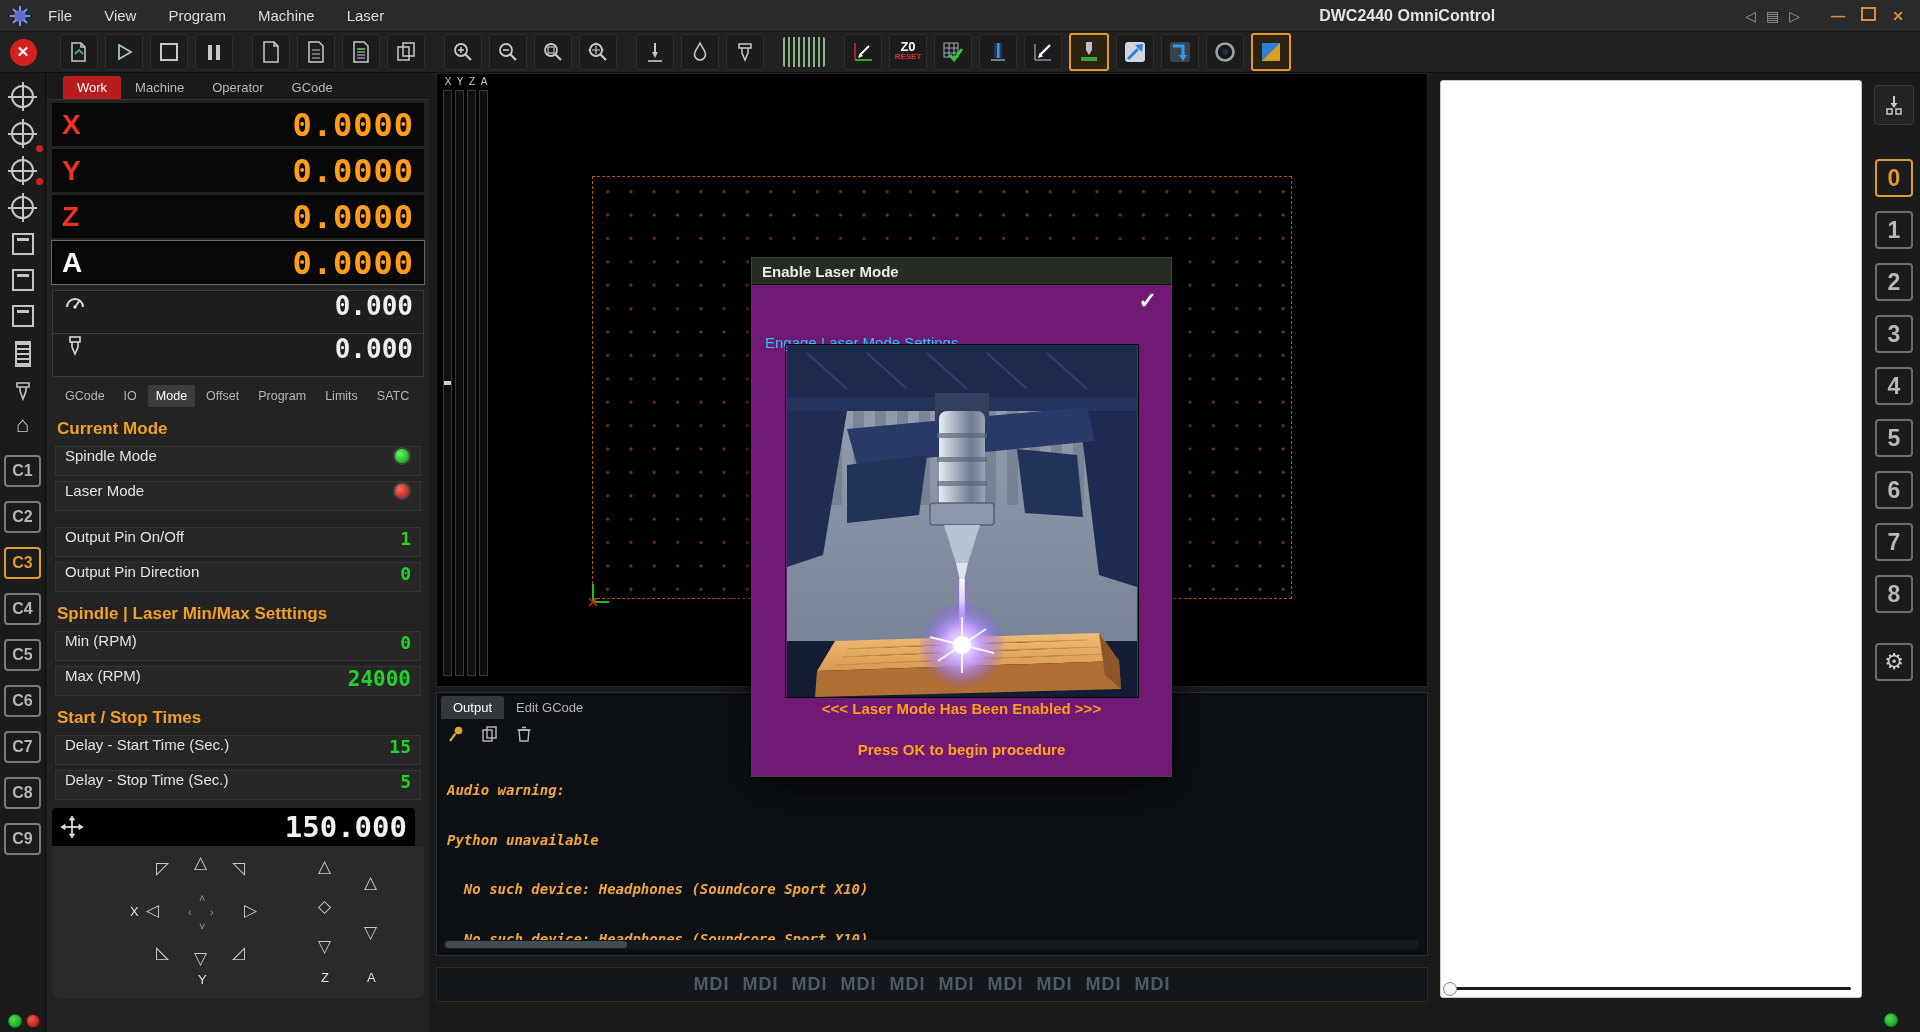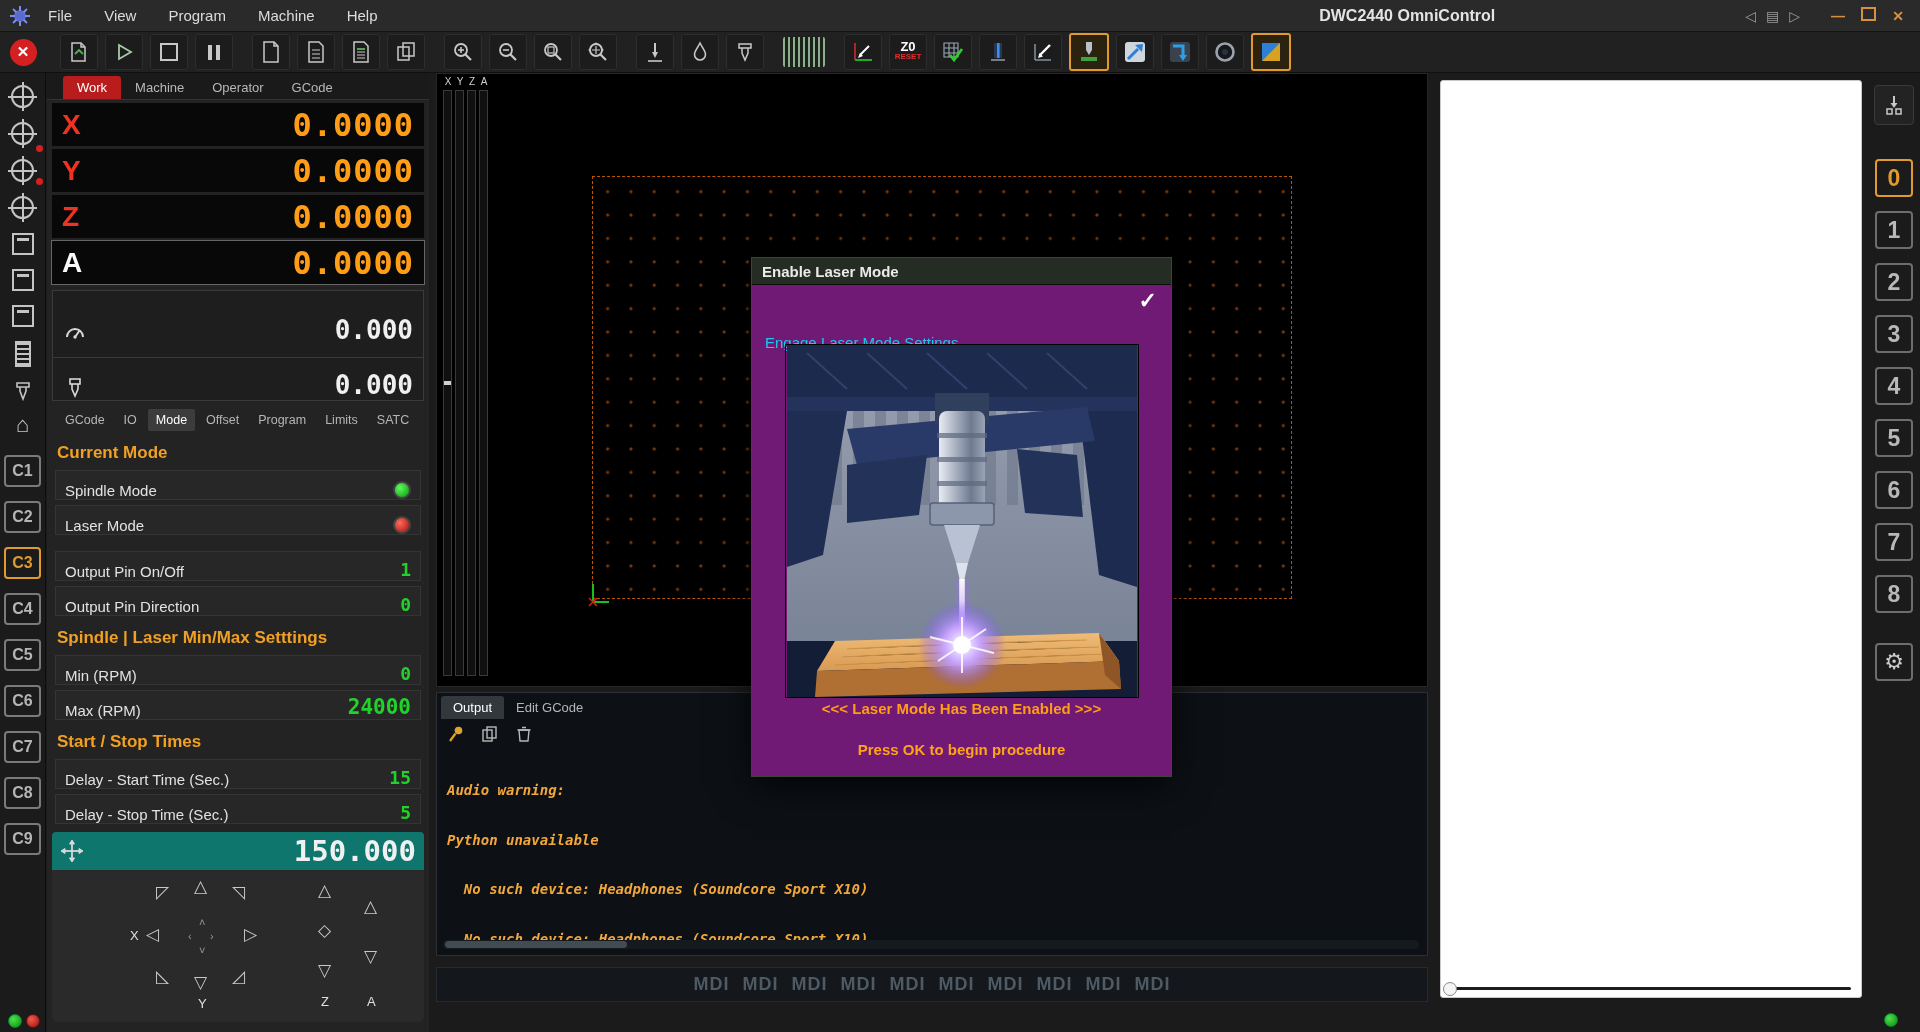--- a/index.html
+++ b/index.html
@@ -61,40 +61,40 @@
   .axiswrap{padding:3px 5px 0 5px;}
   .axis-row{height:43px;background:#080808;margin-bottom:3px;display:flex;align-items:center;
             padding:0 10px;box-sizing:border-box;}
   .axis-row.sel{outline:1px solid #666;}
   .axis-letter{font-size:28px;font-weight:bold;width:34px;}
   .ax-red{color:#f03222;}
   .ax-white{color:#fafafa;}
   .axis-value{margin-left:auto;font-family:"DejaVu Sans Mono",monospace;font-weight:bold;
               font-size:32px;color:#ff9d17;letter-spacing:1px;}
   .spt-box{margin:6px 5px 0 5px;border:1px solid #3a3a3a;background:#1e1e1e;}
-  .spt-row{height:42px;display:flex;align-items:flex-end;padding:0 10px;margin-top:12px;}
+  .spt-row{height:42px;display:flex;align-items:flex-start;padding:0 10px;}
   .spt-row + .spt-row{border-top:1px solid #3a3a3a;}
   .spt-value{margin-left:auto;font-family:"DejaVu Sans Mono",monospace;font-weight:bold;font-size:26px;color:#f0f0f0;}
   .subtabs{margin-top:8px;display:flex;gap:3px;padding-left:10px;font-size:12.5px;color:#b5b5b5;align-items:center;}
   .stab{padding:4px 8px;}
   .stab.active{background:#3c3c3c;color:#fff;border-radius:2px;}
   .modewrap{padding:0 8px;}
   .sec-header{color:#f0a024;font-weight:bold;font-size:17px;margin:12px 2px 7px 2px;}
   .mrow{height:30px;background:#272727;border:1px solid #343434;margin-bottom:5px;display:flex;
-        align-items:flex-end;padding:0 9px;box-sizing:border-box;}
+        align-items:flex-start;padding:0 9px;box-sizing:border-box;}
   .mrow.spaced{margin-top:16px;}
   .mlabel{font-size:15px;color:#e2e2e2;}
   .mvalue{margin-left:auto;font-family:"DejaVu Sans Mono",monospace;font-weight:bold;font-size:18px;color:#23d12b;}
   .mvalue.big{font-size:21px;}
   .led{margin-left:auto;width:14px;height:14px;border-radius:50%;border:2px solid #444;}
   .led.green{background:radial-gradient(circle at 35% 35%,#5aff5a,#0f8f0f);}
   .led.red{background:radial-gradient(circle at 35% 35%,#ff6a5a,#a01010);}
 
   
-  .jog-top{margin:8px 5px 0 5px;height:38px;display:flex;align-items:center;padding:0 8px;background:#0f766e;border-radius:4px 4px 0 0;gap:21px;}
+  .jog-top{margin:8px 14px 0 5px;height:38px;display:flex;align-items:center;padding:0 8px;background:#000000;border-radius:4px 4px 0 0;gap:21px;}
   .jog-value{margin-left:auto;font-family:"DejaVu Sans Mono",monospace;font-weight:bold;font-size:29px;color:#f0f0f0;}
   .jogpad{margin:0 5px;height:152px;background:#2a2a2a;border-radius:0 0 6px 6px;position:relative;}
   .tri{position:absolute;font-size:17px;color:#c8c8c8;line-height:17px;}
   .tri.small{font-size:11px;color:#9a9a9a;}
   .axlab{position:absolute;font-size:13px;color:#e0e0e0;}
 
   
   .viewport{position:absolute;left:436px;top:73px;width:992px;height:614px;background:#000;border:1px solid #262626;box-sizing:border-box;}
   .vp-letter{position:absolute;top:2px;font-size:10px;color:#cfcfcf;width:10px;text-align:center;}
   .vp-slider{position:absolute;top:16px;height:586px;width:9px;background:#101010;border:1px solid #3a3a3a;box-sizing:border-box;}
@@ -171,21 +171,21 @@
           <line x1="3" y1="3" x2="6.5" y2="6.5"></line>
           <line x1="13.5" y1="13.5" x2="17" y2="17"></line>
           <line x1="17" y1="3" x2="13.5" y2="6.5"></line>
           <line x1="3" y1="17" x2="6.5" y2="13.5"></line>
         </g>
     </svg>
     <span class="menu-item">File</span>
     <span class="menu-item">View</span>
     <span class="menu-item">Program</span>
     <span class="menu-item">Machine</span>
-    <span class="menu-item">Help</span>
+    <span class="menu-item">Laser</span>
     <span class="win-title">DWC2440 OmniControl</span>
     <span class="nav-arrows">
       <span>◁</span>
       <span>▤</span>
       <span>▷</span>
     </span>
     <span class="winbtns">
       <span class="winbtn">—</span>
       <span class="winbtn"><span class="maxbox"></span></span>
       <span class="winbtn">✕</span>

